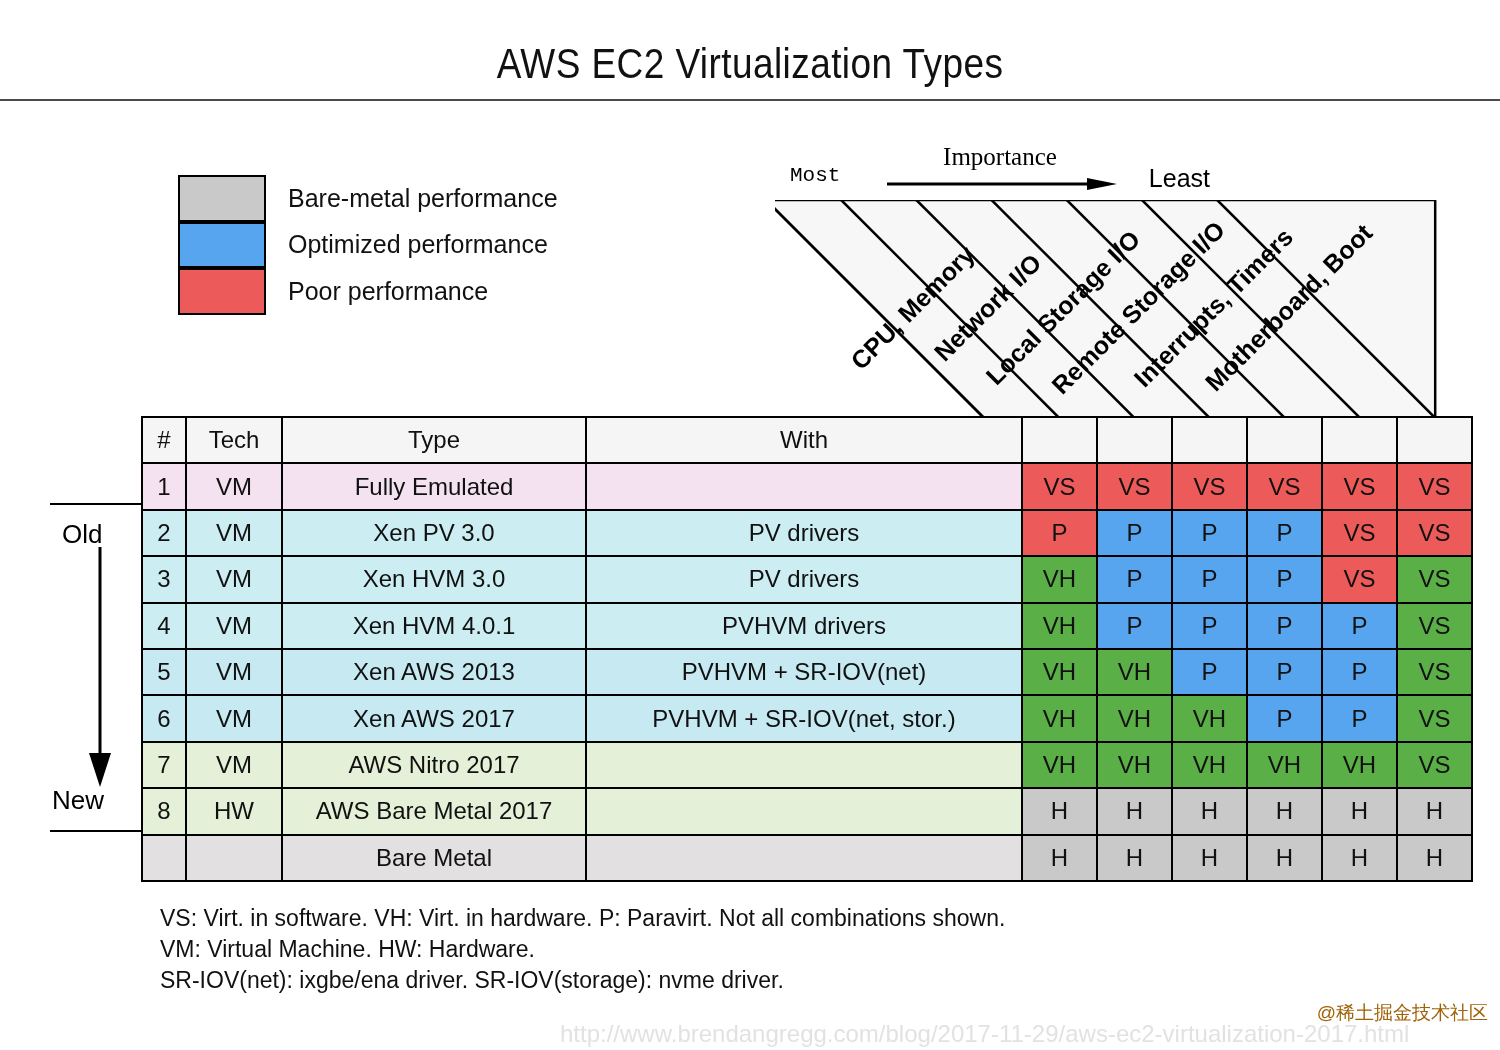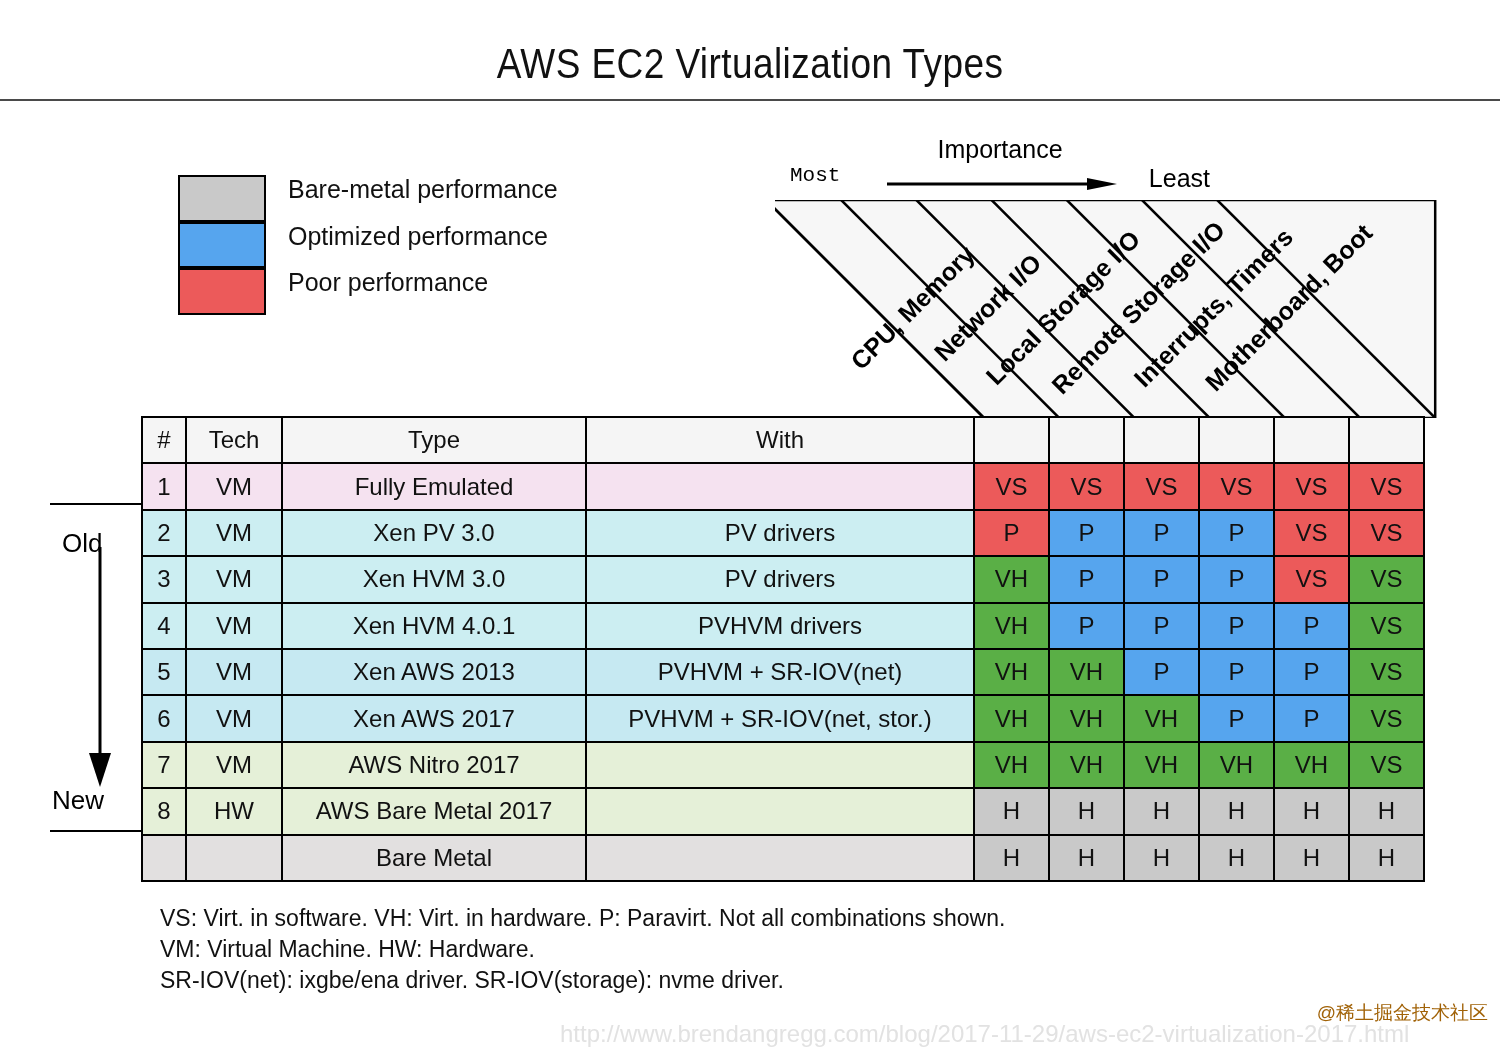--- a/index.html
+++ b/index.html
@@ -27,49 +27,49 @@
   }
   #title-rule{
     position:absolute;left:0;top:99px;width:1500px;height:2px;background:#4a4a4a;
   }
 
   
   #legend{
     position:absolute;left:178px;top:175px;
   }
   .legend-row{
-    display:flex;height:46.5px;
+    display:flex;align-items:center;height:46.5px;
   }
   .legend-swatch{
     width:88px;height:46.5px;
     border:2px solid #000;
     box-sizing:border-box;
     margin-right:22px;
   }
   .legend-label{
     font-size:25px;color:#111;white-space:nowrap;
   }
 
   
   #importance{
     position:absolute;left:790px;top:130px;width:420px;height:70px;
   }
   #importance-title{
-    position:absolute;left:0;top:5px;width:420px;text-align:center;font-size:25px;
+    position:absolute;left:0;top:13px;width:420px;text-align:center;font-size:25px;font-family:Liberation Serif, serif;
   }
   #importance-most{position:absolute;left:0px;top:34px;font-size:21px;font-family:Liberation Mono, monospace;}
   #importance-least{position:absolute;right:0px;top:34px;font-size:25px;}
   #importance-arrow{
     position:absolute;left:97px;top:48px;width:230px;height:12px;
   }
 
   
   #oldnew{position:absolute;left:40px;top:495px;width:130px;height:345px;}
   #oldnew .lbl{position:absolute;font-size:26px;}
-  #old-label{left:22px;top:33px;text-align:right;}
+  #old-label{left:22px;top:24px;text-align:right;}
   #new-label{left:12px;top:290px;}
   #oldnew-line-top{position:absolute;left:10px;top:8px;width:125px;height:2px;background:#000;}
   #oldnew-line-bot{position:absolute;left:10px;top:335px;width:125px;height:2px;background:#000;}
   #oldnew-arrow{position:absolute;left:40px;top:52px;width:40px;height:240px;}
 
   
   #diag{
     position:absolute;left:775px;top:200px;width:665px;height:218px;
   }
 
@@ -85,21 +85,21 @@
     box-sizing:border-box;
     padding:0;
     text-align:center;
     white-space:nowrap;
     color:#111;
   }
   #tbl tr.hdr td{background:#f5f5f5;font-size:24px;}
   .c-num{width:44px;}
   .c-tech{width:96px;}
   .c-type{width:304px;margin-top:27px;}
-  .c-with{width:388px;}
+  .c-with{width:436px;}
   .c-g{width:75px;}
 
   
   .tint-pink   td.rowcell{background:#f5e2f0;}
   .tint-cyan   td.rowcell{background:#cceef2;}
   .tint-cyan2  td.rowcell{background:#c6e9f2;}
   .tint-green  td.rowcell{background:#e5f0d8;}
   .tint-grey   td.rowcell{background:#e2e0e0;}
 
   

